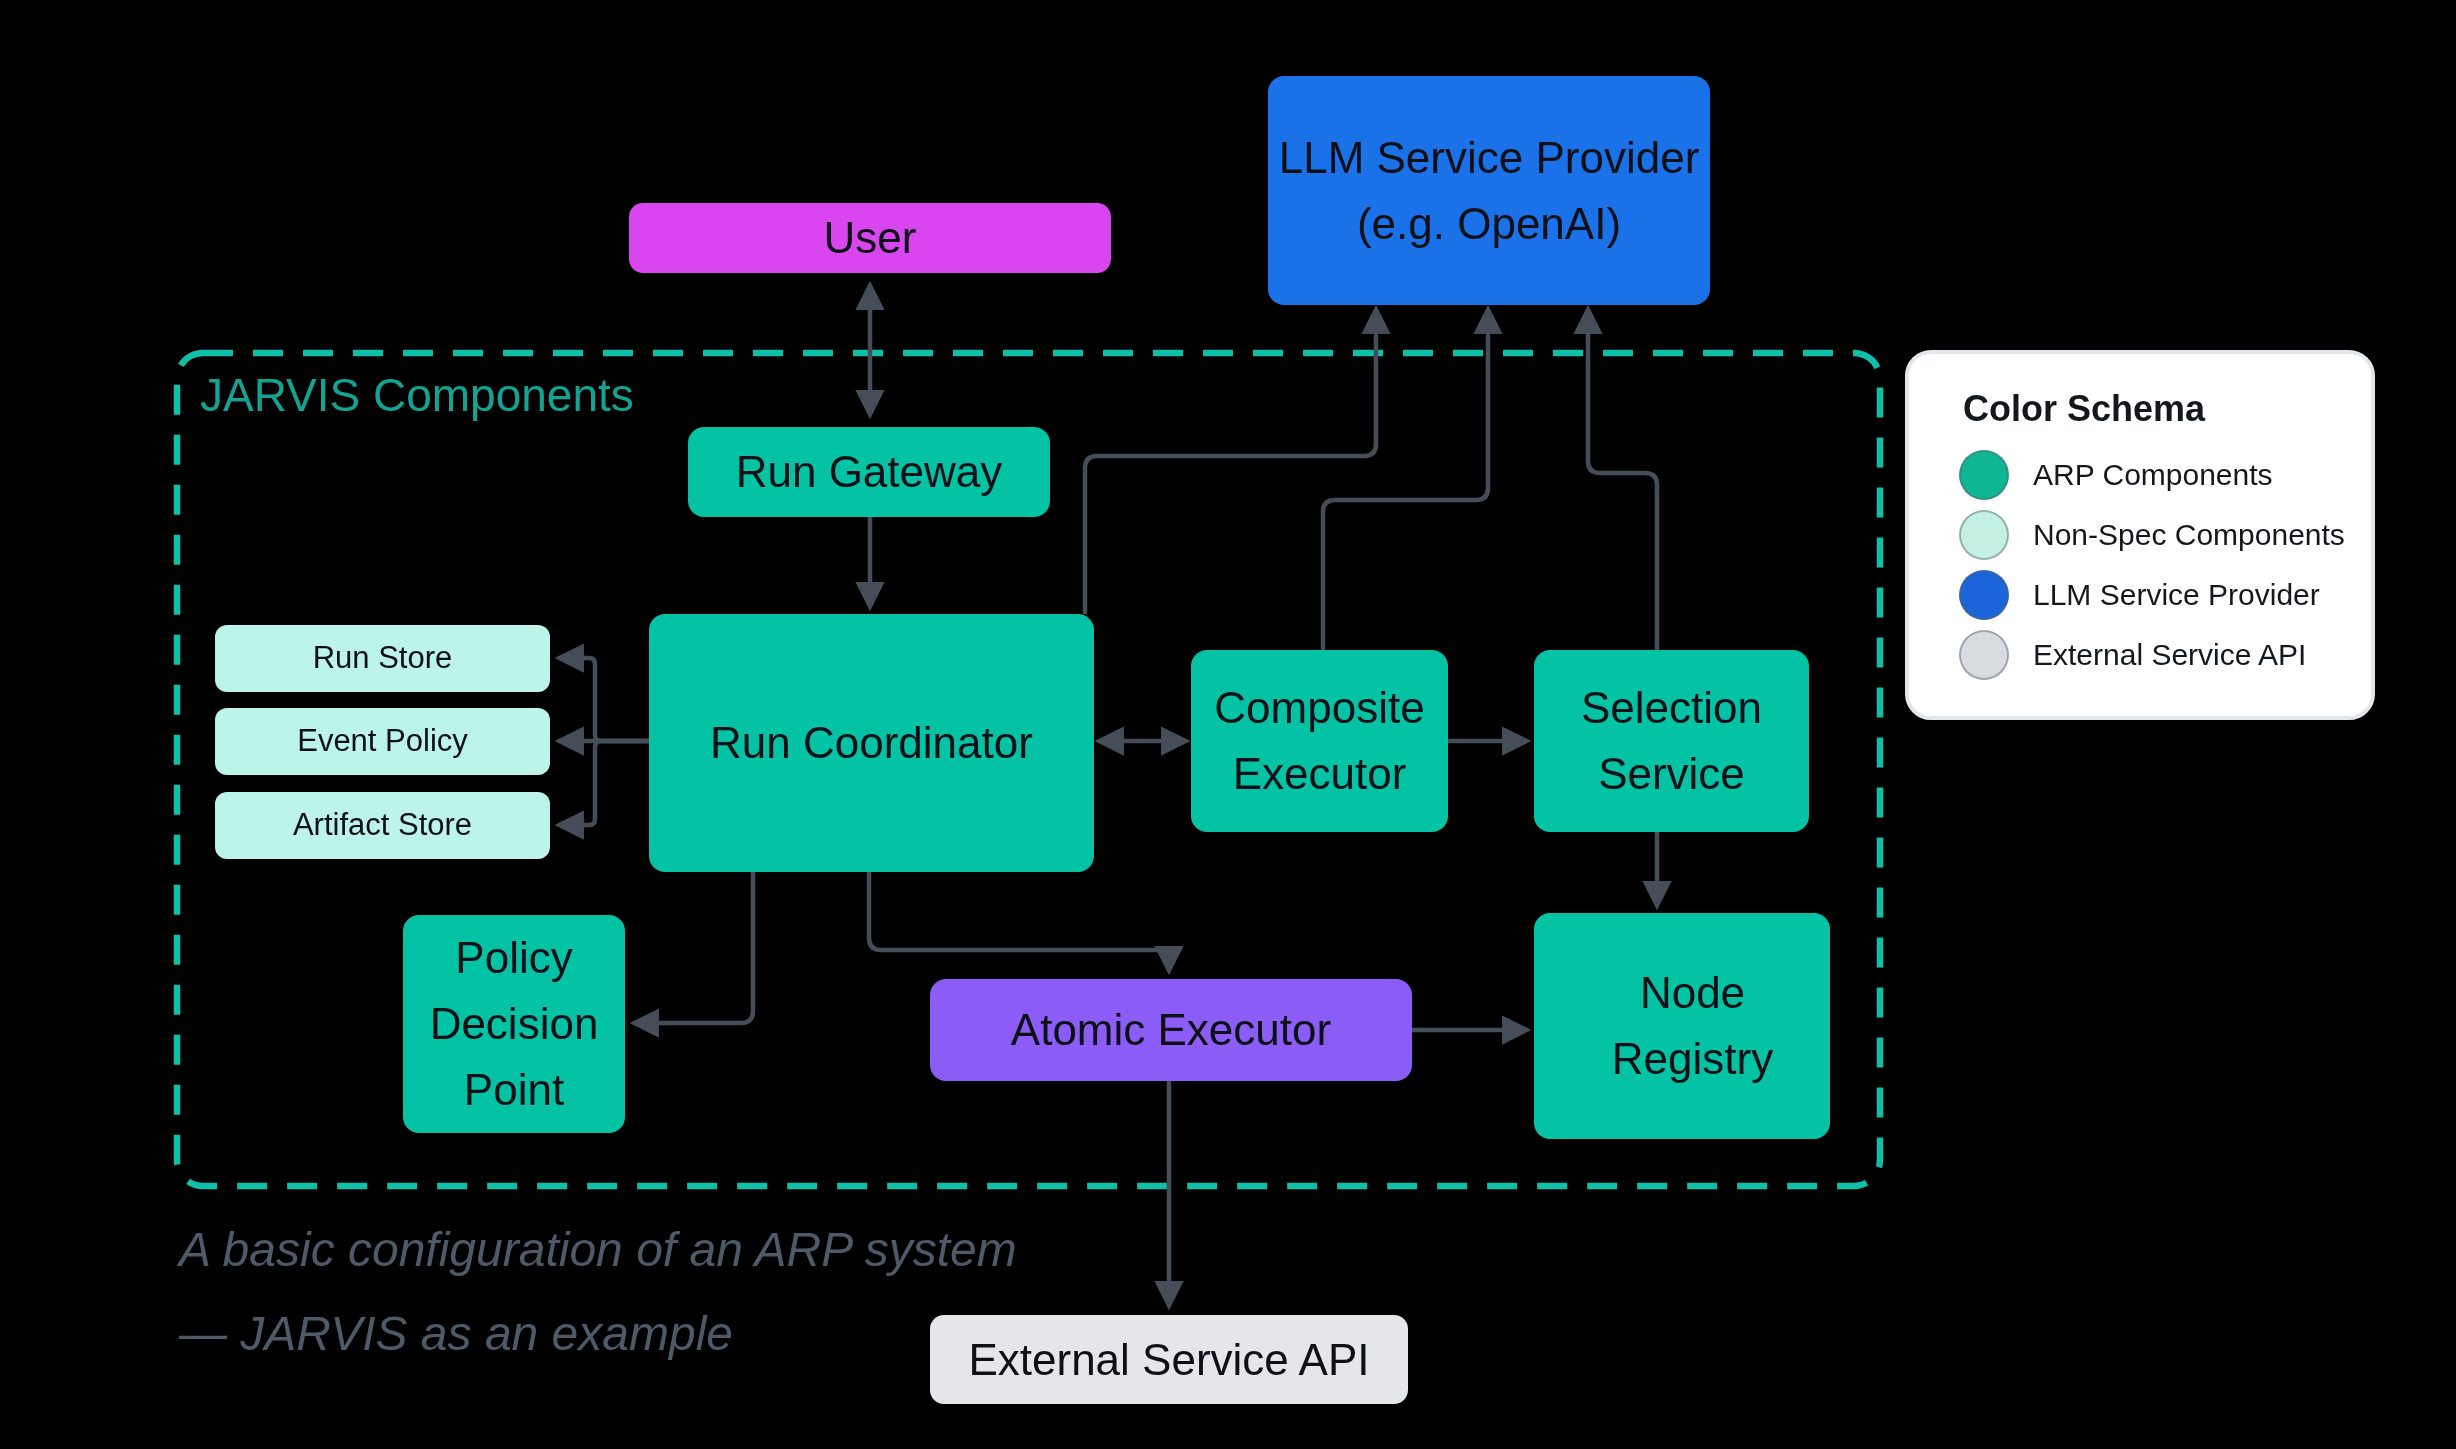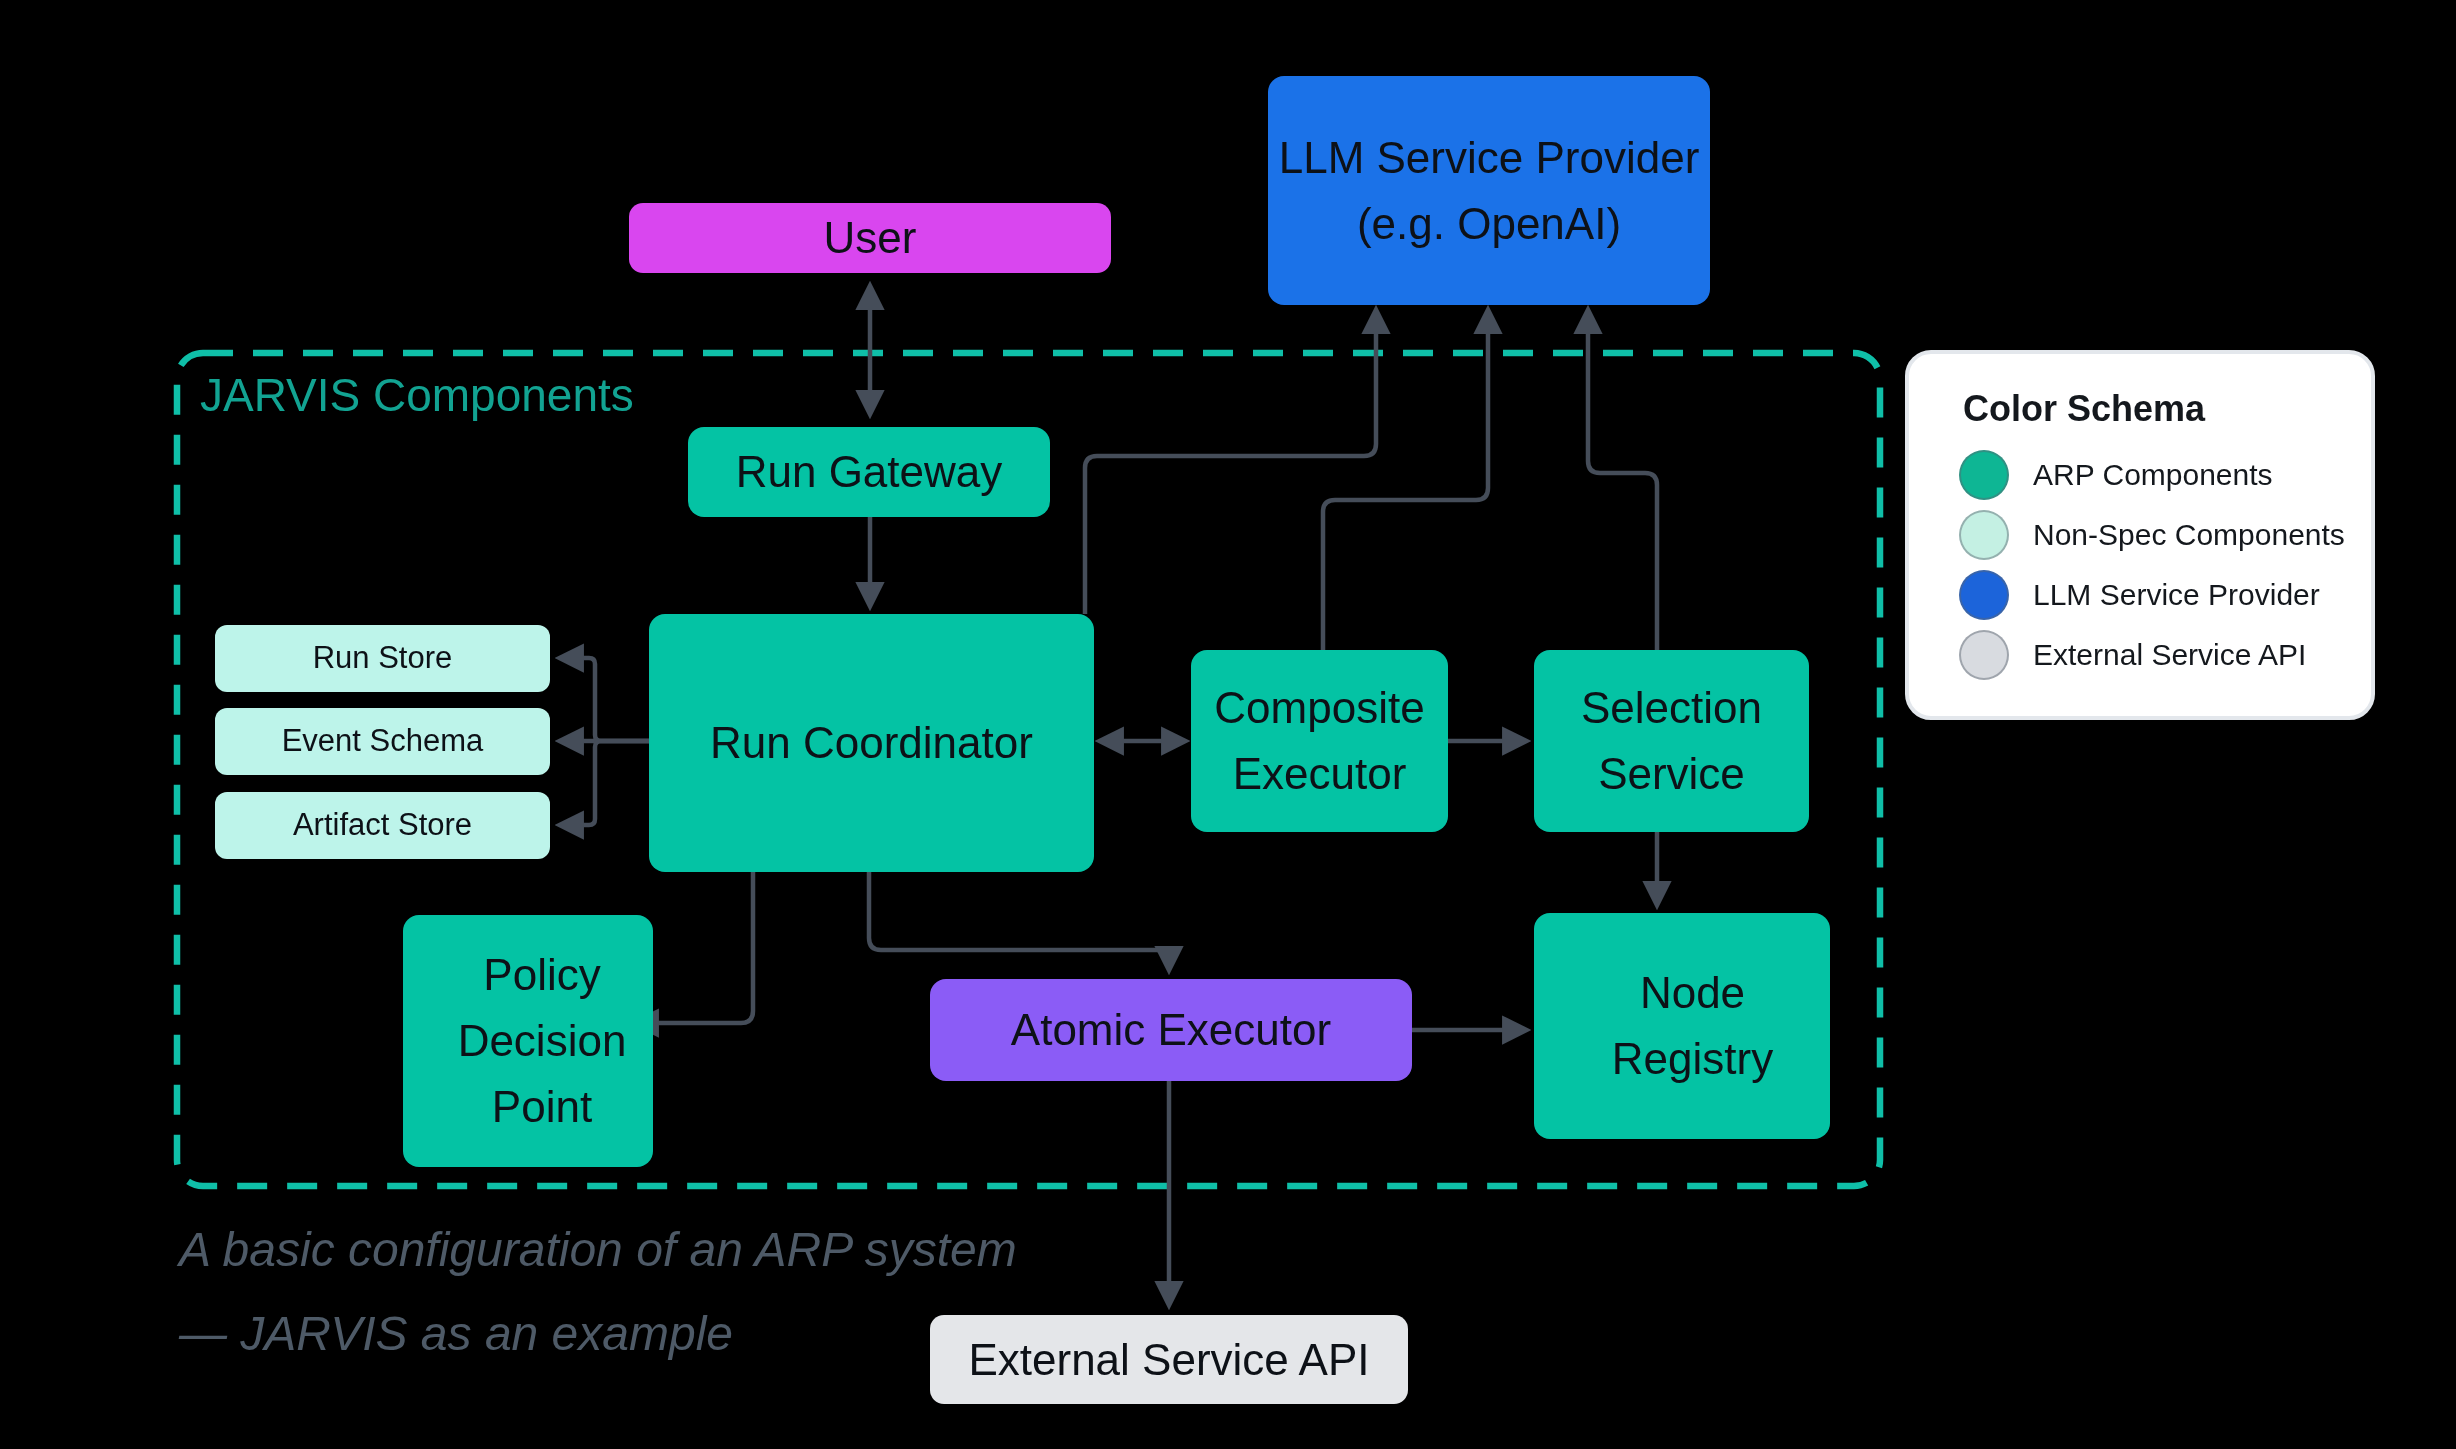--- a/index.html
+++ b/index.html
@@ -16,21 +16,21 @@
   #n-user{left:629px;top:203px;width:482px;height:70px;border-radius:14px;}
   #n-llm{left:1268px;top:76px;width:442px;height:229px;}
   #n-run-gateway{left:688px;top:427px;width:362px;height:90px;}
   #n-run-store{left:215px;top:625px;width:335px;height:67px;}
   #n-event-stream{left:215px;top:708px;width:335px;height:67px;}
   #n-artifact-store{left:215px;top:792px;width:335px;height:67px;}
   #n-run-coordinator{left:649px;top:614px;width:445px;height:258px;}
   #n-composite-executor{left:1191px;top:650px;width:257px;height:182px;}
   #n-selection-service{left:1534px;top:650px;width:275px;height:182px;}
   #n-node-registry{left:1534px;top:913px;width:275px;height:226px;}
-  #n-policy-decision-point{left:403px;top:915px;width:222px;height:252px;padding-left:28px;}
+  #n-policy-decision-point{left:403px;top:915px;width:222px;height:218px;}
   #n-atomic-executor{left:930px;top:979px;width:482px;height:102px;}
   #n-external-service-api{left:930px;top:1315px;width:478px;height:89px;border-radius:14px;}
   #group-label{position:absolute;left:200px;top:368px;font-size:46px;font-weight:500;}
   #caption{position:absolute;left:179px;top:1208px;font-size:48px;font-style:italic;
            font-weight:500;line-height:84px;}
   
   #legend{position:absolute;left:1905px;top:350px;width:470px;height:370px;background:#fff;
           border-radius:26px;border:4px solid #e3e7ec;box-sizing:border-box;}
   #legend-title{margin:34px 0 20px 54px;font-size:36px;font-weight:700;color:#14181d;}
   .legend-row{display:flex;align-items:center;margin:0 0 10px 50px;height:50px;}
@@ -75,21 +75,21 @@
 
   <div class="node" id="n-user" style="background-color: #d946ef;">User</div>
   <div class="node" id="n-llm" style="background-color: rgb(27, 114, 232);">LLM Service Provider
 (e.g. OpenAI)</div>
 
   <div id="group-label" style="color: rgb(18, 163, 146);">JARVIS Components</div>
 
   <div class="node" id="n-run-gateway" style="background-color: rgb(4, 195, 164);">Run Gateway</div>
 
   <div class="node small" id="n-run-store" style="background-color: rgb(189, 244, 234);">Run Store</div>
-  <div class="node small" id="n-event-stream" style="background-color: rgb(189, 244, 234);">Event Schema</div>
+  <div class="node small" id="n-event-stream" style="background-color: rgb(189, 244, 234);">Event Policy</div>
   <div class="node small" id="n-artifact-store" style="background-color: rgb(189, 244, 234);">Artifact Store</div>
 
   <div class="node" id="n-run-coordinator" style="background-color: rgb(4, 195, 164);">Run Coordinator</div>
   <div class="node" id="n-composite-executor" style="background-color: rgb(4, 195, 164);">Composite
 Executor</div>
   <div class="node" id="n-selection-service" style="background-color: rgb(4, 195, 164);">Selection
 Service</div>
   <div class="node" id="n-node-registry" style="background-color: rgb(4, 195, 164); padding-left: 21px;">Node
 Registry</div>
   <div class="node" id="n-policy-decision-point" style="background-color: rgb(4, 195, 164);">Policy

